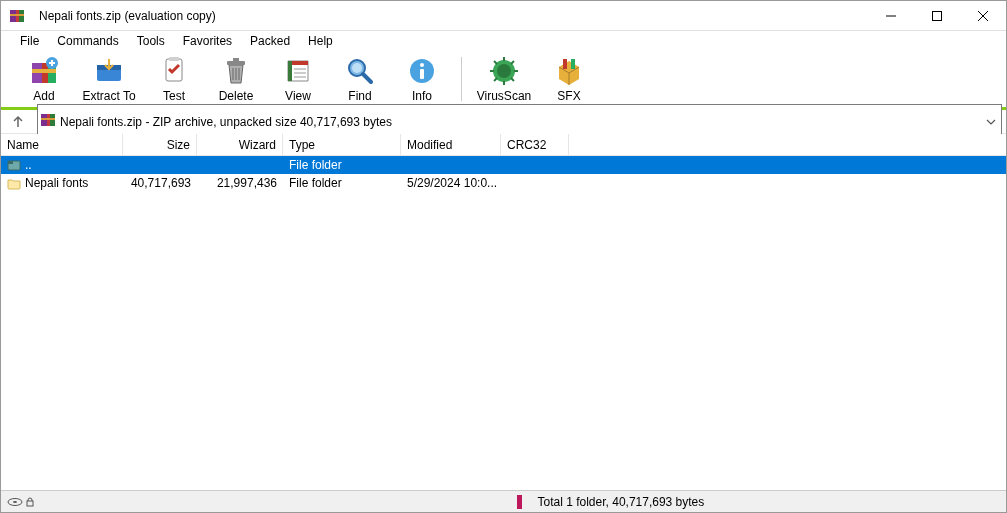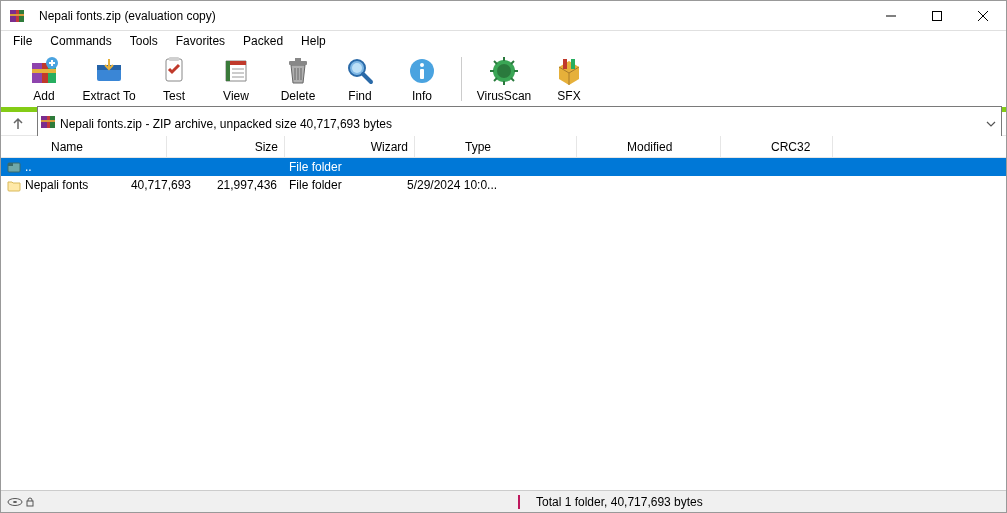--- a/index.html
+++ b/index.html
@@ -35,36 +35,36 @@
     display: flex; align-items: center; justify-content: center;
     color: #000;
   }
   .win-btn svg { width: 10px; height: 10px; }
 
   
   .menubar {
     height: 20px;
     display: flex;
     align-items: center;
-    padding: 0 4px;
+    padding: 0 11px;
     gap: 2px;
   }
   .menubar-item {
     padding: 2px 8px;
     font-size: 12px;
     color: #000;
   }
 
   
   .toolbar {
     display: flex;
     align-items: center;
     padding: 4px 6px 4px 16px;
     gap: 8px;
-    border-bottom: 5px solid #84cc16;
+    border-bottom: 3px solid #84cc16;
   }
   .tool-btn {
     display: flex;
     flex-direction: column;
     align-items: center;
     width: 54px;
     gap: 2px;
   }
   .tool-btn.wide { width: 60px; }
   .tool-icon { width: 32px; height: 32px; }
@@ -111,21 +111,20 @@
     border-bottom: 1px solid #e6e6e6;
   }
   .col {
     border-right: 1px solid #e6e6e6;
     padding: 3px 6px;
     font-size: 12px;
     color: #000;
     display: flex;
     align-items: center;
     overflow: hidden;
-    margin-left: 44px;
   }
   .col.right { justify-content: flex-end; }
 
   
   .filelist {
     flex: 1;
     background: #fff;
     overflow: hidden;
   }
   .row {
@@ -162,21 +161,21 @@
     padding-left: 6px;
     gap: 2px;
   }
   .status-mid {
     flex: 1;
     border-left: 1px solid #ccc;
     padding-left: 6px;
   }
   .status-right {
     flex: 1;
-    border-left: 2px solid #be185d;
+    border-left: 5px solid #be185d;
     padding-left: 16px;
   }
 
   
   .w-name  { width: 122px; }
   .w-size  { width: 74px; }
   .w-packed{ width: 86px; }
   .w-type  { width: 118px; }
   .w-mod   { width: 100px; }
   .w-crc   { width: 68px; }
@@ -252,42 +251,42 @@
           <rect x="8" y="4" width="16" height="22" rx="2" fill="#fff" stroke="#888"></rect>
           <rect x="11" y="2" width="10" height="4" rx="1" fill="#d0d0d0"></rect>
           <path d="M11 14l3 3 7-7" stroke="#c0392b" stroke-width="3" fill="none"></path>
         </svg>
     </span>
     <span class="tool-label">Test</span>
   </div>
   <div class="tool-btn">
     <span class="tool-icon">
       <svg viewBox="0 0 32 32">
+          <path d="M9 10h14l-2 18H11z" fill="#b0b0b0" stroke="#666"></path>
+          <rect x="7" y="6" width="18" height="4" rx="1" fill="#888"></rect>
+          <rect x="13" y="3" width="6" height="3" fill="#888"></rect>
+          <line x1="13" y1="13" x2="13" y2="25" stroke="#666"></line>
+          <line x1="16" y1="13" x2="16" y2="25" stroke="#666"></line>
+          <line x1="19" y1="13" x2="19" y2="25" stroke="#666"></line>
+        </svg>
+    </span>
+    <span class="tool-label">Delete</span>
+  </div>
+  <div class="tool-btn">
+    <span class="tool-icon">
+      <svg viewBox="0 0 32 32">
           <path d="M6 6h20v20H6z" fill="#fff" stroke="#888"></path>
           <rect x="6" y="6" width="20" height="4" fill="#c0392b"></rect>
           <rect x="6" y="6" width="4" height="20" fill="#3a7a3a"></rect>
           <line x1="12" y1="14" x2="24" y2="14" stroke="#999"></line>
           <line x1="12" y1="18" x2="24" y2="18" stroke="#999"></line>
           <line x1="12" y1="22" x2="24" y2="22" stroke="#999"></line>
         </svg>
     </span>
     <span class="tool-label">View</span>
-  </div>
-  <div class="tool-btn">
-    <span class="tool-icon">
-      <svg viewBox="0 0 32 32">
-          <path d="M9 10h14l-2 18H11z" fill="#b0b0b0" stroke="#666"></path>
-          <rect x="7" y="6" width="18" height="4" rx="1" fill="#888"></rect>
-          <rect x="13" y="3" width="6" height="3" fill="#888"></rect>
-          <line x1="13" y1="13" x2="13" y2="25" stroke="#666"></line>
-          <line x1="16" y1="13" x2="16" y2="25" stroke="#666"></line>
-          <line x1="19" y1="13" x2="19" y2="25" stroke="#666"></line>
-        </svg>
-    </span>
-    <span class="tool-label">Delete</span>
   </div>
   <div class="tool-btn">
     <span class="tool-icon">
       <svg viewBox="0 0 32 32">
           <circle cx="13" cy="13" r="8" fill="#7fb8e6" stroke="#2a6aa8" stroke-width="2"></circle>
           <circle cx="13" cy="13" r="5" fill="#bde0f7"></circle>
           <line x1="19" y1="19" x2="27" y2="27" stroke="#2a6aa8" stroke-width="4" stroke-linecap="round"></line>
         </svg>
     </span>
     <span class="tool-label">Find</span>

